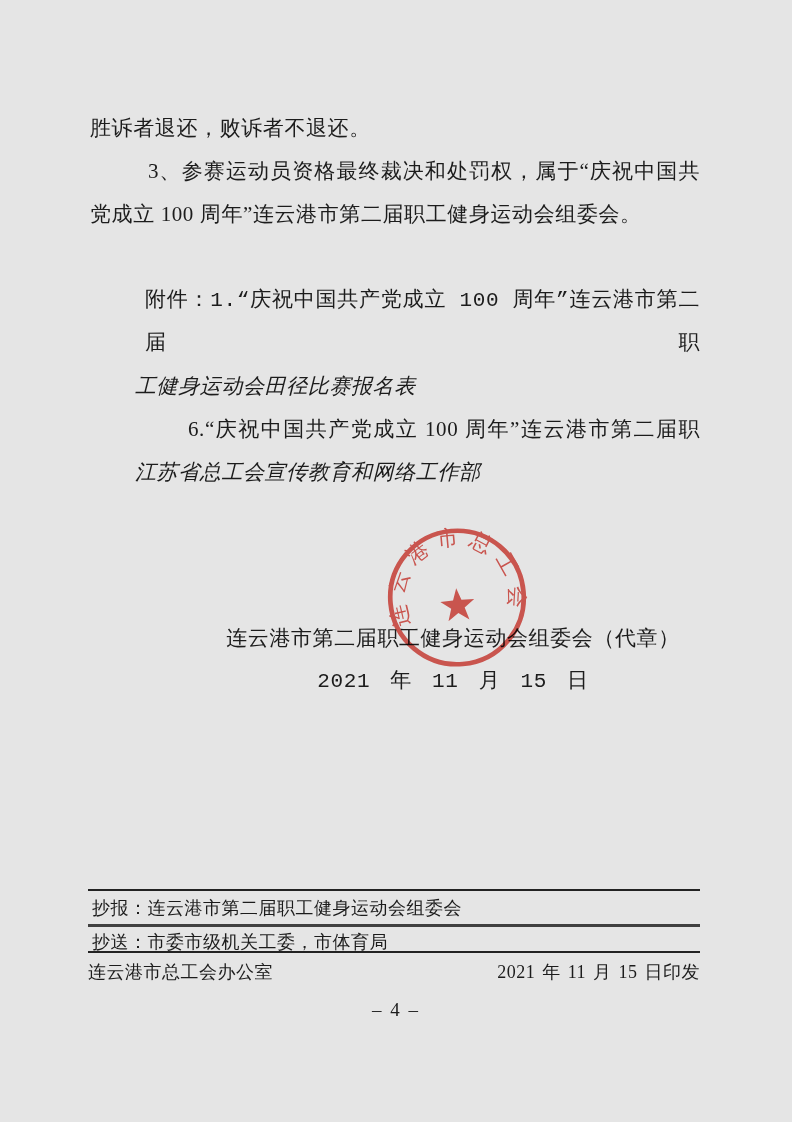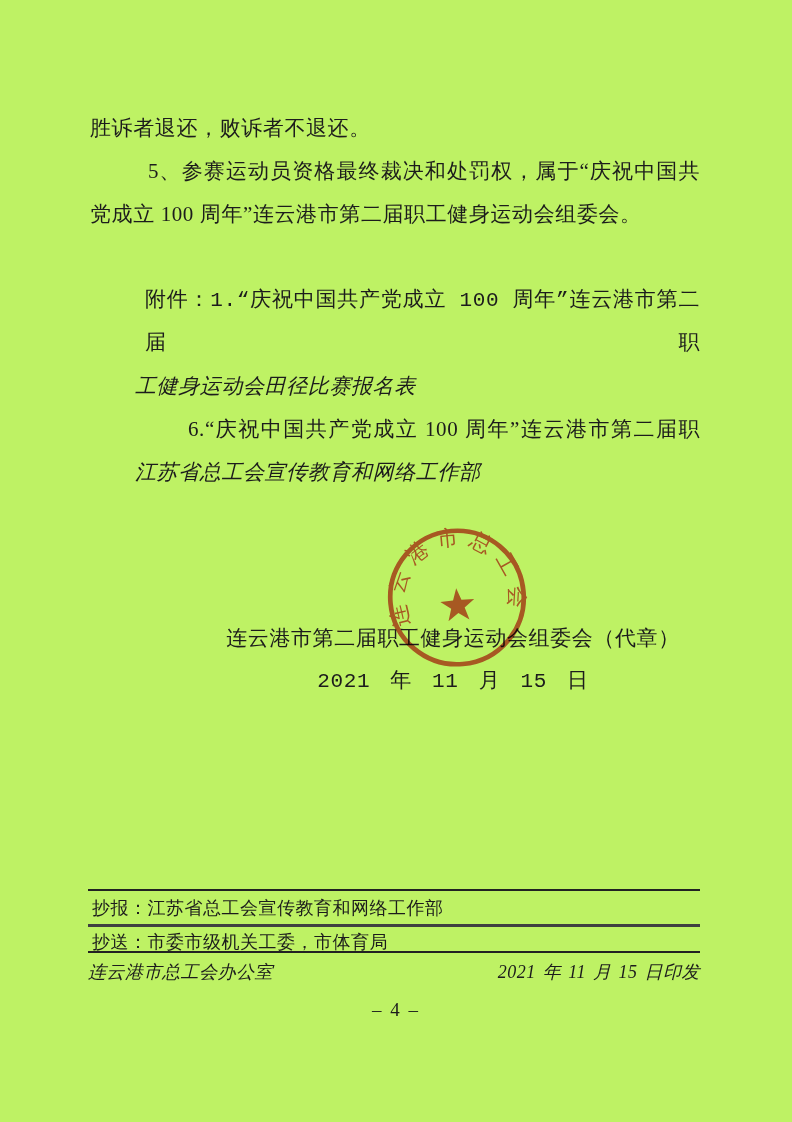--- a/index.html
+++ b/index.html
@@ -1,20 +1,20 @@
 <!DOCTYPE html>
 <html><head>
 <meta charset="utf-8">
 <style>
   html, body { margin: 0; padding: 0; background: #ffffff; }
   .page {
     position: relative;
     width: 792px;
     height: 1122px;
-    background: #bef264;
+    background: #e5e5e5;
     color: #1c1c1c;
     font-family: "Liberation Serif", "DejaVu Serif", serif;
     overflow: hidden;
   }
   .content {
     position: absolute;
     left: 90px;
     top: 107px;
     width: 610px;
     font-size: 21px;
@@ -50,40 +50,40 @@
   .footer {
     position: absolute;
     left: 88px;
     top: 889px;
     width: 612px;
     font-size: 18px;
     letter-spacing: 0.5px;
   }
   .f-row1 { border-top: 2px solid #222; padding: 5px 0 0 4px; height: 28px; }
   .f-row2 { border-top: 3px solid #404040; padding: 3px 0 0 4px; height: 21px; }
-  .f-row3 { border-top: 2.5px solid #222; padding-top: 7px; display: flex; justify-content: space-between; font-style: italic; }
+  .f-row3 { border-top: 2.5px solid #222; padding-top: 7px; display: flex; justify-content: space-between; }
   .f-issue-date { word-spacing: 2px; }
   .pagenum {
     position: absolute;
     top: 999px;
     left: 0;
     width: 100%;
     text-align: center;
     font-size: 19px;
     letter-spacing: 2px;
   }
 </style>
 </head>
 <body>
 
 <div class="page">
 
   <div class="content">
     <div class="t-line">胜诉者退还，败诉者不退还。</div>
-    <div class="t-line just ind-para">5、参赛运动员资格最终裁决和处罚权，属于“庆祝中国共</div>
+    <div class="t-line just ind-para">3、参赛运动员资格最终裁决和处罚权，属于“庆祝中国共</div>
     <div class="t-line">党成立 100 周年”连云港市第二届职工健身运动会组委会。</div>
 
     <div class="spacer"></div>
 
     <div class="t-line just ind-att-first">附件：1.“庆祝中国共产党成立 100 周年”连云港市第二届职</div>
     <div class="t-line ind-att-cont">工健身运动会田径比赛报名表</div>
     <div class="t-line just ind-att-num">6.“庆祝中国共产党成立 100 周年”连云港市第二届职</div>
     <div class="t-line ind-att-cont">江苏省总工会宣传教育和网络工作部</div>
 
     <div class="signature">
@@ -99,21 +99,21 @@
       <defs>
         <path id="stamp-arc" d="M 22.4 94.2 A 56 56 0 1 1 127.6 94.2" fill="none"></path>
       </defs>
       <text font-size="23" letter-spacing="9" font-family="Liberation Serif, serif" fill="#d93a32">
         <textPath href="#stamp-arc" startOffset="50%" text-anchor="middle">连云港市总工会</textPath>
       </text>
     </svg>
   </div>
 
   <div class="footer">
-    <div class="f-row1">抄报：江苏省总工会宣传教育和网络工作部</div>
+    <div class="f-row1">抄报：连云港市第二届职工健身运动会组委会</div>
     <div class="f-row2">抄送：市委市级机关工委，市体育局</div>
     <div class="f-row3">
       <span>连云港市总工会办公室</span>
       <span class="f-issue-date">2021 年 11 月 15 日印发</span>
     </div>
   </div>
 
   <div class="pagenum">– 4 –</div>
 
 </div>

